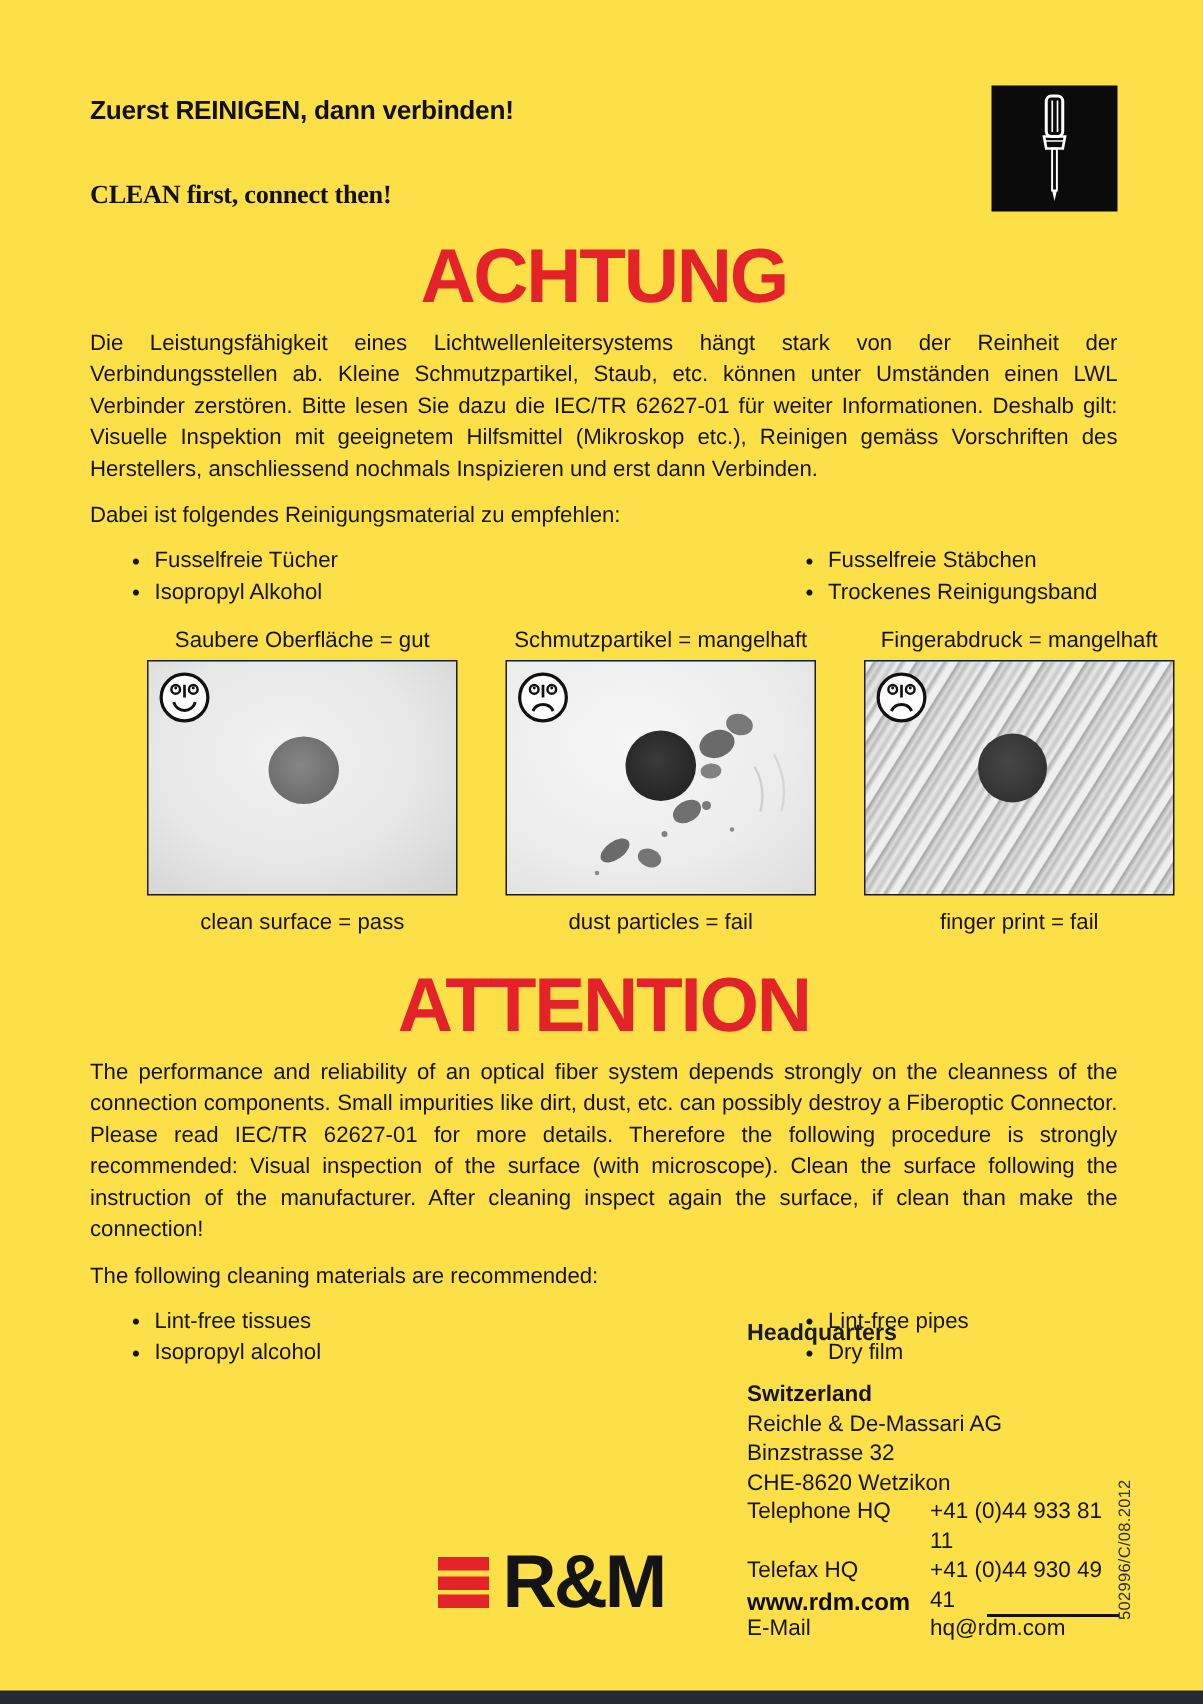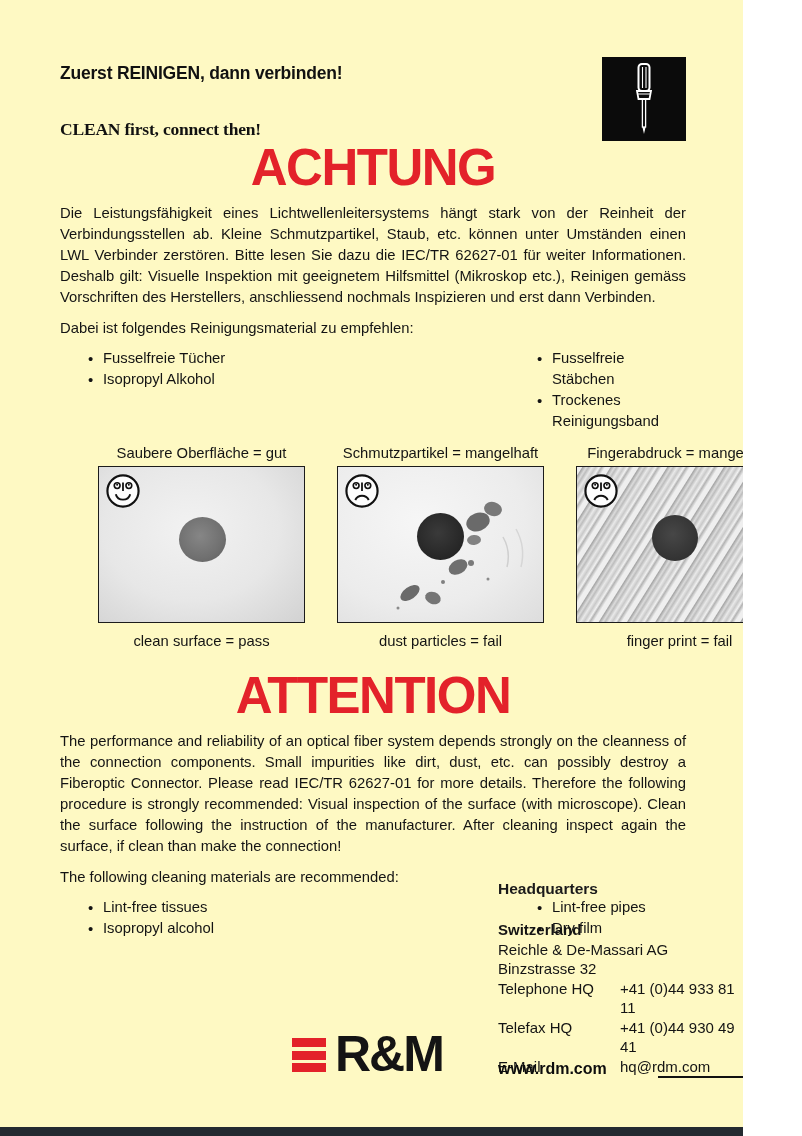--- a/index.html
+++ b/index.html
@@ -1,34 +1,34 @@
 <!DOCTYPE html>
 <html><head>
 <meta charset="utf-8">
 <style>
   * { margin:0; padding:0; box-sizing:border-box; }
   html,body { background:#ffffff; }
   .page {
     position:relative;
-    width:743px; height:1136px;
-    background:#fef9c3;
+    width:802px; height:1136px;
+    background:#fde047;
     font-family:"Liberation Sans", sans-serif;
     color:#1a1a1a;
     overflow:hidden;
     padding:0 57px 0 60px;
   }
   
   .header { margin-top:57px; display:flex; justify-content:space-between; align-items:flex-start; }
   .titles h2 { font-size:17.5px; font-weight:bold; color:#111; letter-spacing:-0.2px; }
   .title-de { margin-top:6px; }
   .title-en { margin-top:35px;font-family:Liberation Serif, serif; }
   .icon-box { width:84px; height:84px; background:#0b0b0b; display:flex; align-items:center; justify-content:center; flex:0 0 auto; }
   
   .warn { text-align:center; color:#e3222a; font-size:51px; font-weight:bold; letter-spacing:-1.5px; line-height:54px; }
-  .warn-de { margin-top:0; }
+  .warn-de { margin-top:16px; }
   .warn-en { margin-top:18px; }
   
   .body-text { font-size:14.8px; line-height:21px; text-align:justify; margin-top:8px; color:#141414; }
   .body-text strong { font-weight:normal; }
   .intro { font-size:14.8px; line-height:21px; margin-top:10px; color:#141414; }
   
   .bullets-row { display:flex; margin-top:9px; }
   .bullets { list-style:none; }
   .bullets li { position:relative; padding-left:15px; font-size:14.8px; line-height:21px; color:#141414; }
   .bullets li::before { content:"\2022"; position:absolute; left:0; top:0; font-size:15px; }
@@ -201,20 +201,21 @@
     </ul>
   </div>
 
   <div class="footer">
     <div class="hq-label">Headquarters</div>
 
     <div class="address">
       <div class="country">Switzerland</div>
       <div>Reichle &amp; De-Massari AG</div>
       <div>Binzstrasse 32</div>
+      <div>CHE-8620 Wetzikon</div>
       <div class="contact-row">
         <span class="lbl">Telephone HQ</span>
         <span class="val">+41 (0)44 933 81 11</span>
       </div>
       <div class="contact-row">
         <span class="lbl">Telefax HQ</span>
         <span class="val">+41 (0)44 930 49 41</span>
       </div>
       <div class="contact-row">
         <span class="lbl">E-Mail</span>

